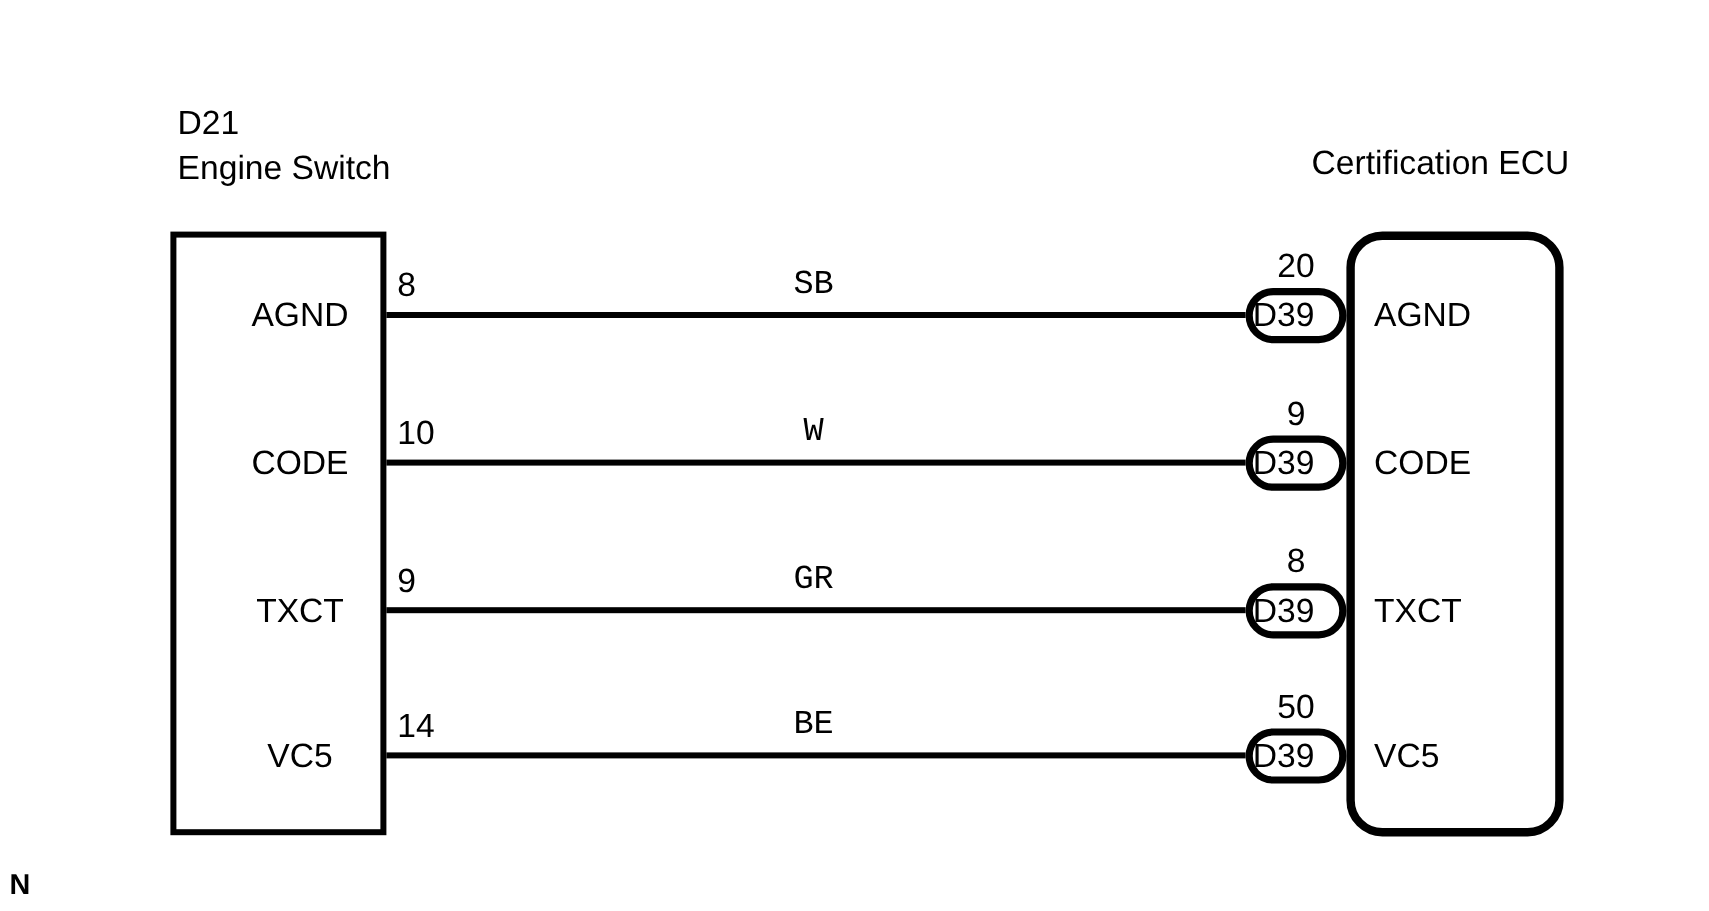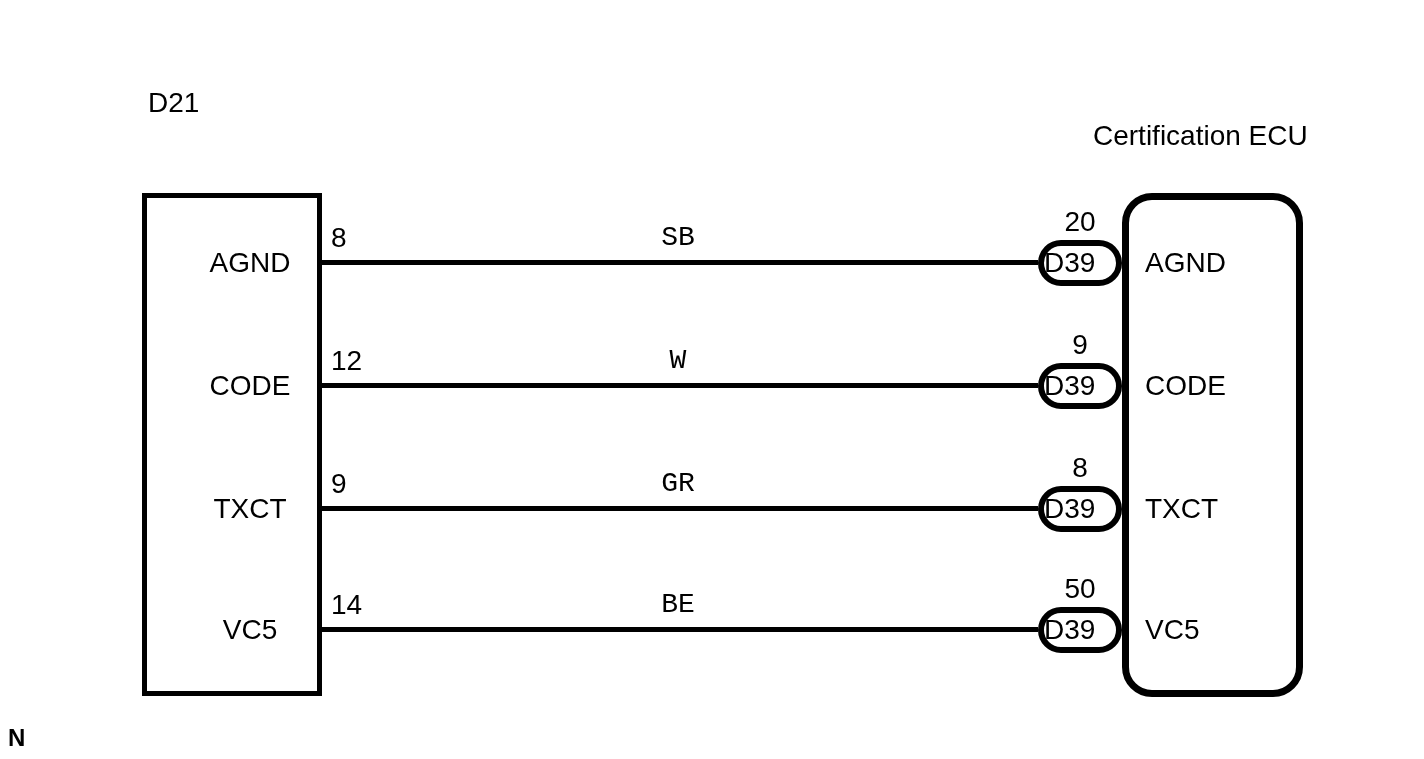--- a/index.html
+++ b/index.html
@@ -131,20 +131,21 @@
     font-weight: bold;
   }
 </style>
 </head>
 <body>
 
 <div class="canvas">
 
   <div class="left-title">
     <div>D21</div>
+    <div>Engine Switch</div>
   </div>
 
   <div class="right-title">Certification ECU</div>
 
   <div class="left-box"></div>
   <div class="right-box"></div>
 
   <div class="row" style="--y:263px">
     <div class="wire"></div>
     <div class="pin-label-left">AGND</div>
@@ -153,21 +154,21 @@
     <div class="pin-num-right">20</div>
     <div class="pill">
       <span>D39</span>
     </div>
     <div class="pin-label-right">AGND</div>
   </div>
 
   <div class="row" style="--y:386px">
     <div class="wire"></div>
     <div class="pin-label-left">CODE</div>
-    <div class="pin-num-left">12</div>
+    <div class="pin-num-left">10</div>
     <div class="wire-label">W</div>
     <div class="pin-num-right">9</div>
     <div class="pill">
       <span>D39</span>
     </div>
     <div class="pin-label-right">CODE</div>
   </div>
 
   <div class="row" style="--y:509px">
     <div class="wire"></div>

